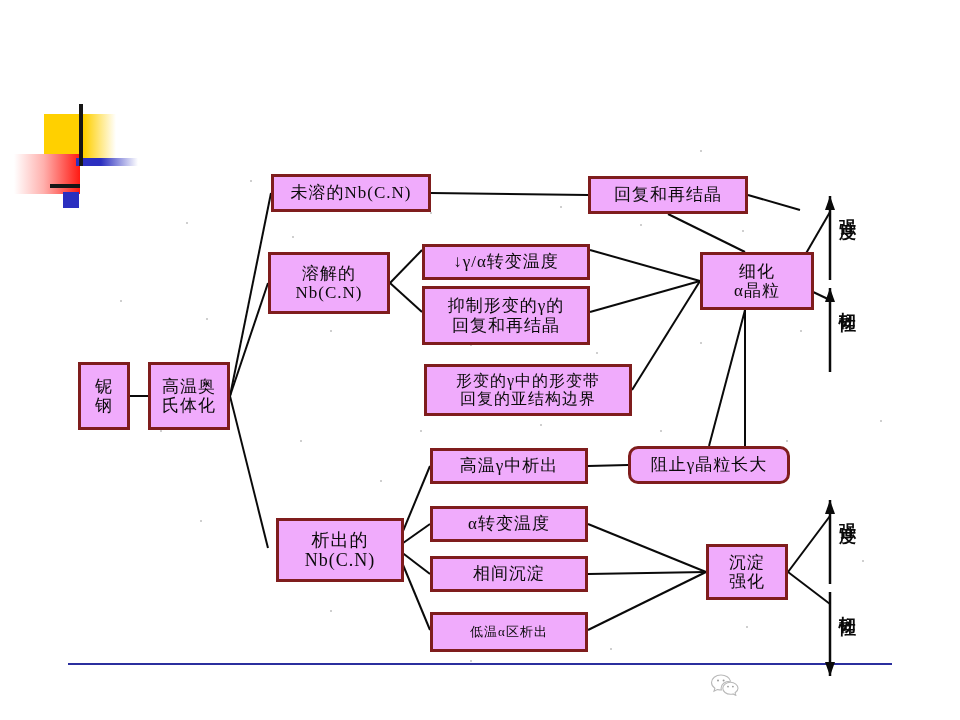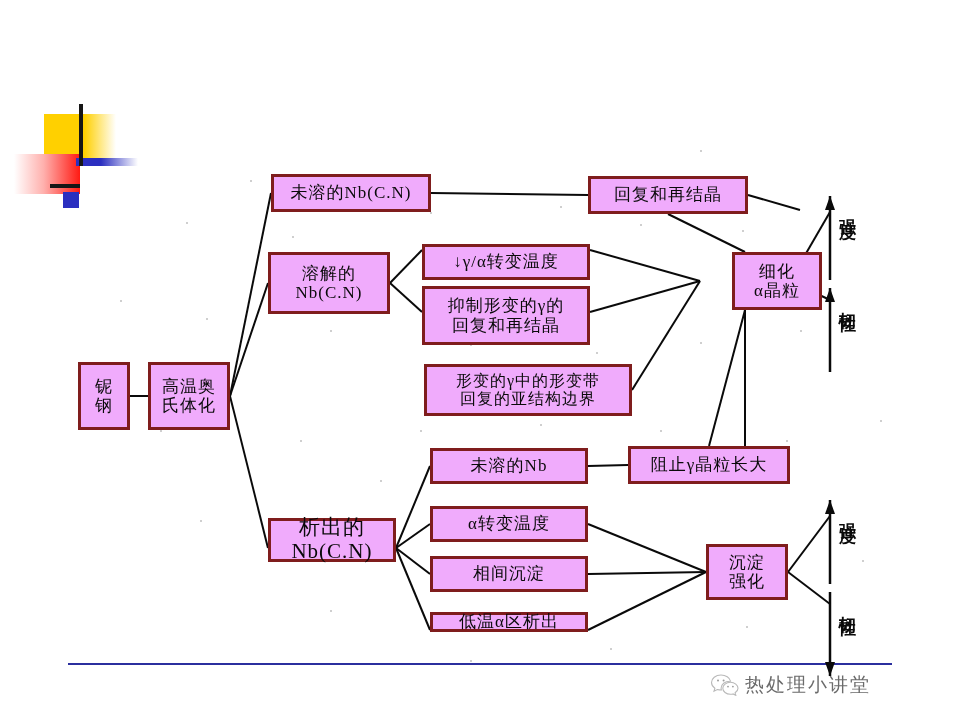--- a/index.html
+++ b/index.html
@@ -114,41 +114,41 @@
         <span>抑制形变的γ的
 回复和再结晶</span>
       </div>
       <div class="node" style="left: 424px; top: 364px; width: 208px; height: 52px; font-size: 16px;">
         <span>形变的γ中的形变带
 回复的亚结构边界</span>
       </div>
       <div class="node" style="left: 588px; top: 176px; width: 160px; height: 38px; font-size: 17px;">
         <span>回复和再结晶</span>
       </div>
-      <div class="node" style="left: 732px; top: 252px; width: 90px; height: 58px; font-size: 17px;">
+      <div class="node" style="left: 700px; top: 252px; width: 114px; height: 58px; font-size: 17px;">
         <span>细化
 α晶粒</span>
       </div>
-      <div class="node" style="left: 268px; top: 518px; width: 128px; height: 44px; font-size: 21px;">
+      <div class="node" style="left: 276px; top: 518px; width: 128px; height: 64px; font-size: 18px;">
         <span>析出的
 Nb(C.N)</span>
       </div>
       <div class="node" style="left: 430px; top: 448px; width: 158px; height: 36px; font-size: 17px;">
-        <span>未溶的Nb</span>
+        <span>高温γ中析出</span>
       </div>
       <div class="node" style="left: 430px; top: 506px; width: 158px; height: 36px; font-size: 17px;">
         <span>α转变温度</span>
       </div>
       <div class="node" style="left: 430px; top: 556px; width: 158px; height: 36px; font-size: 17px;">
         <span>相间沉淀</span>
       </div>
-      <div class="node" style="left: 430px; top: 612px; width: 158px; height: 20px; font-size: 17px;">
+      <div class="node" style="left: 430px; top: 612px; width: 158px; height: 40px; font-size: 13px;">
         <span>低温α区析出</span>
       </div>
-      <div class="node" style="left: 628px; top: 446px; width: 162px; height: 38px; font-size: 17px;">
+      <div class="node" style="left: 628px; top: 446px; width: 162px; height: 38px; font-size: 17px; border-radius: 10px;">
         <span>阻止γ晶粒长大</span>
       </div>
       <div class="node" style="left: 706px; top: 544px; width: 82px; height: 56px; font-size: 17px;">
         <span>沉淀
 强化</span>
       </div>
     </div>
 
   <svg id="outcome-layer" width="960" height="720" style="position:absolute;left:0;top:0;z-index:4;">
       <line x1="830" x2="830" y1="196" y2="280" stroke="#0a0a0a" stroke-width="2.5"></line>
@@ -207,15 +207,14 @@
 
   <div class="footer-rule"></div>
   <svg class="wechat-icon" viewBox="0 0 32 24">
     <path d="M11 3C5.6 3 1.5 6.4 1.5 10.5c0 2.3 1.3 4.3 3.4 5.7L4 19.2l3.3-1.7c1.1.3 2.3.5 3.5.5h.6c-.2-.6-.3-1.2-.3-1.8 0-3.9 3.9-7 8.7-7h.7C19.7 5.8 15.8 3 11 3z" fill="none" stroke="#b9b9b9" stroke-width="1.1"></path>
     <circle cx="8" cy="8.6" r="1" fill="#9b9b9b"></circle>
     <circle cx="13.6" cy="8.6" r="1" fill="#9b9b9b"></circle>
     <path d="M20.4 10.3c-4.2 0-7.6 2.7-7.6 6s3.4 6 7.6 6c.9 0 1.8-.1 2.6-.4l2.8 1.4-.7-2.5c1.7-1.1 2.9-2.7 2.9-4.5 0-3.3-3.4-6-7.6-6z" fill="none" stroke="#b9b9b9" stroke-width="1.1"></path>
     <circle cx="18" cy="14.6" r=".9" fill="#9b9b9b"></circle>
     <circle cx="22.9" cy="14.6" r=".9" fill="#9b9b9b"></circle>
   </svg>
-  <div class="brand">热处理小讲堂</div>
 
 </div>
 
 </body></html>

